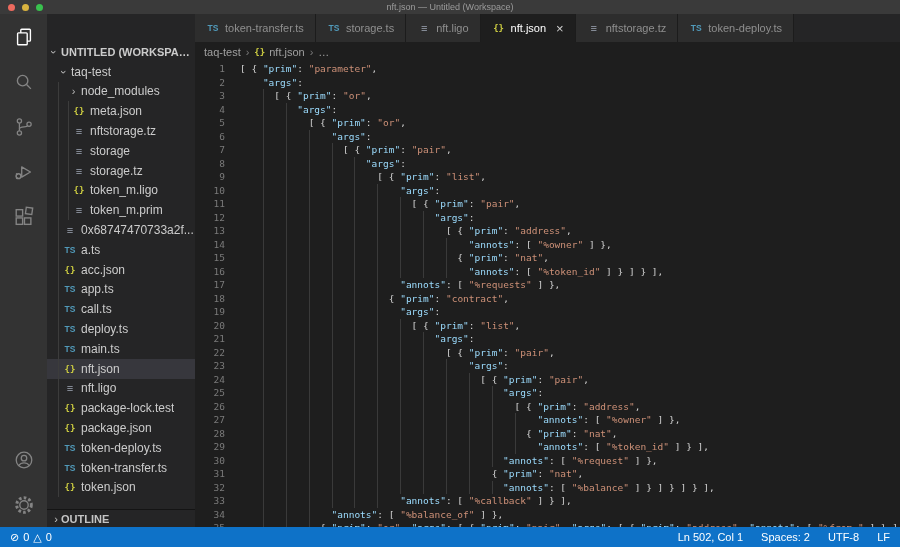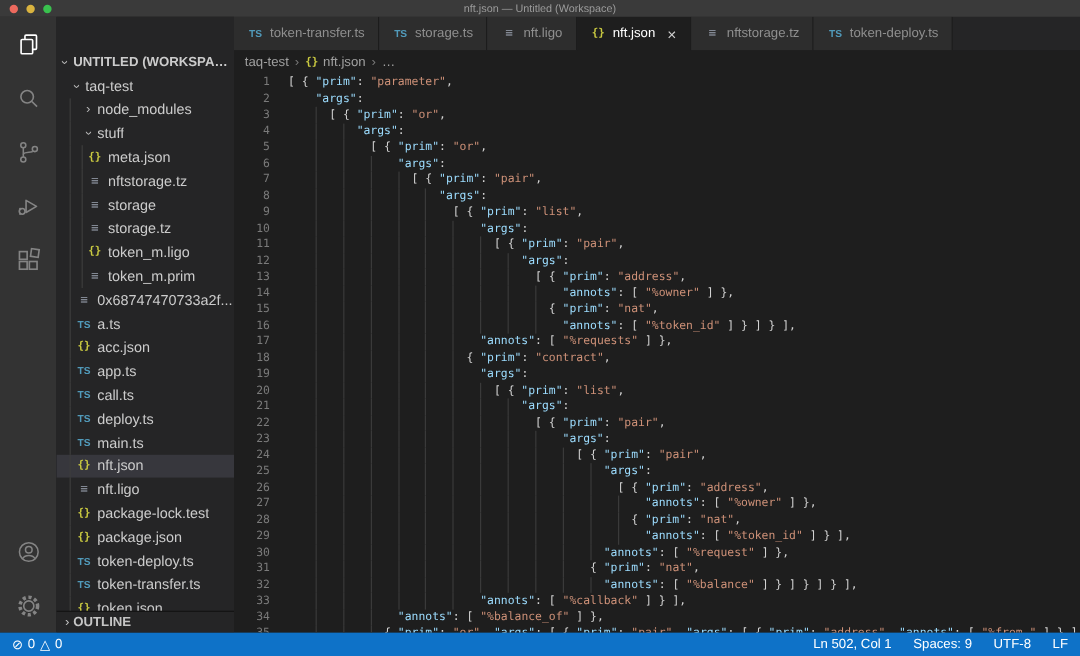--- a/index.html
+++ b/index.html
@@ -146,26 +146,20 @@
         <div class="trow">
           <span style="width:12px;flex:none"></span>
           <span class="chev exp">›</span>
           <span class="lbl">taq-test</span>
         </div>
         <div class="trow">
           <span class="sguide" style="left:11px"></span>
           <span style="width:22px;flex:none"></span>
           <span class="chev ">›</span>
           <span class="lbl">node_modules</span>
-        </div>
-        <div class="trow">
-          <span class="sguide" style="left:11px"></span>
-          <span style="width:22px;flex:none"></span>
-          <span class="chev exp">›</span>
-          <span class="lbl">stuff</span>
         </div>
         <div class="trow">
           <span class="sguide" style="left:11px"></span>
           <span class="sguide" style="left:21px"></span>
           <span style="width:24px;flex:none"></span>
           <span class="ficon fi-json">{}</span>
           <span class="lbl">meta.json</span>
         </div>
         <div class="trow">
           <span class="sguide" style="left:11px"></span>
@@ -372,17 +366,17 @@
 <div class="statusbar">
   <div class="sbleft">
     <span class="sicon">⊘</span>
     <span>0</span>
     <span class="sicon">△</span>
     <span>0</span>
   </div>
   <div class="sbflex"></div>
   <div class="sbright">
     <span class="sbitem">Ln 502, Col 1</span>
-    <span class="sbitem">Spaces: 9</span>
+    <span class="sbitem">Spaces: 2</span>
     <span class="sbitem">UTF-8</span>
     <span class="sbitem">LF</span>
   </div>
 </div>
 
 </body></html>

